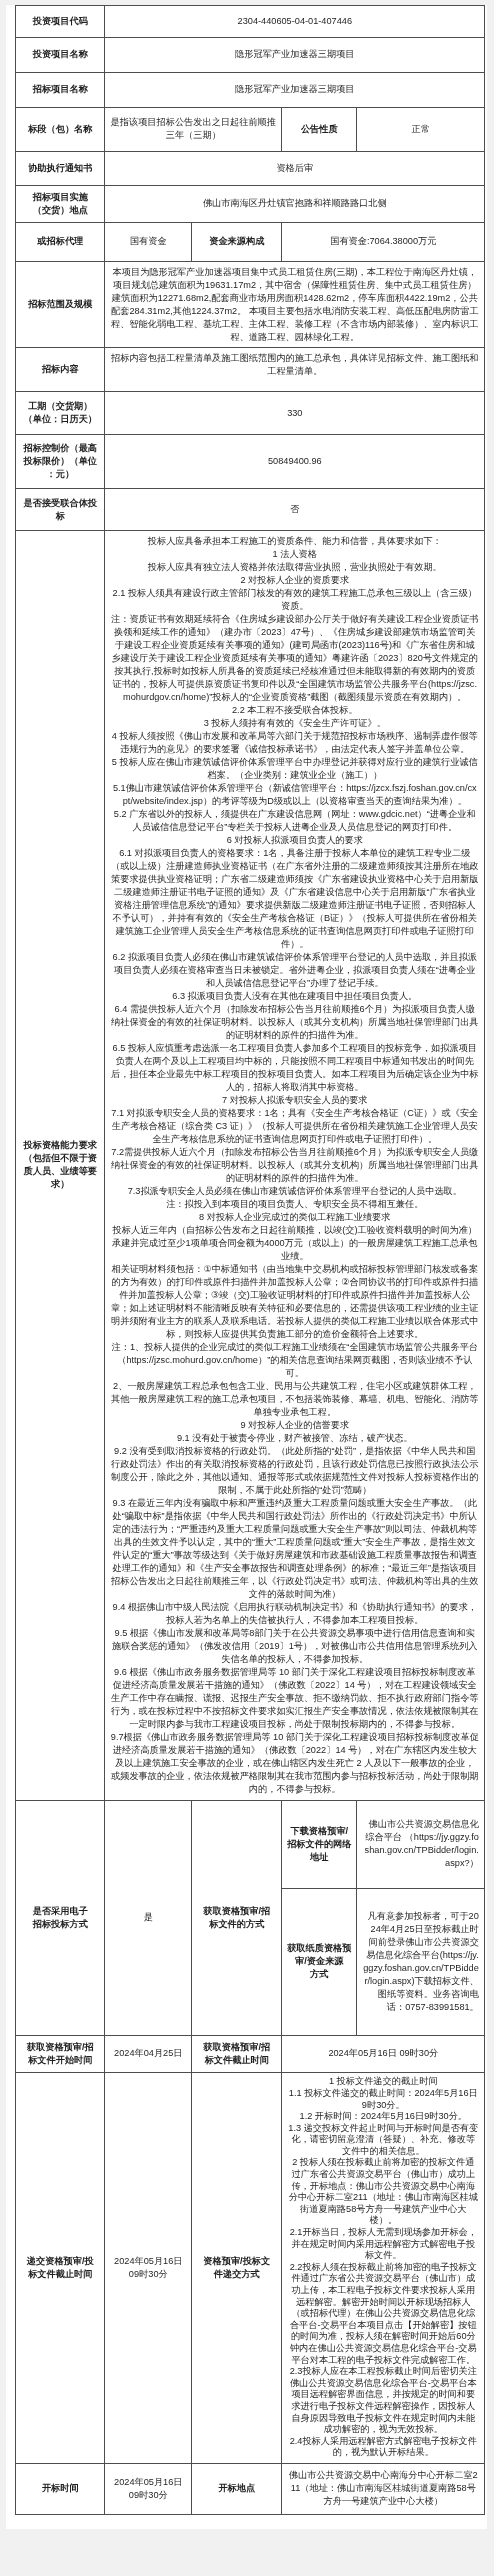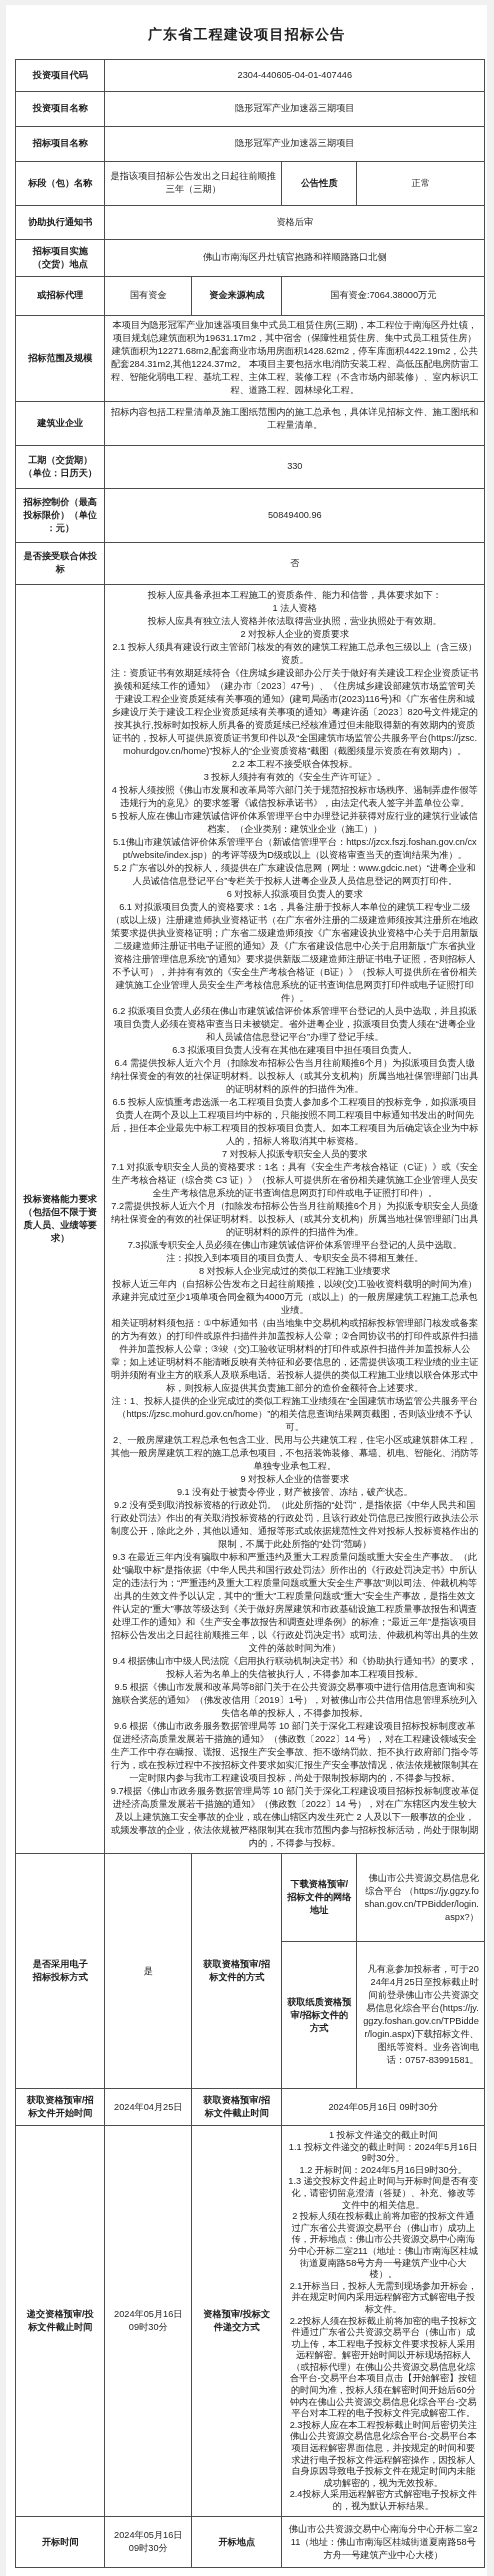--- a/index.html
+++ b/index.html
@@ -65,21 +65,20 @@
   tr.h58{height:35px} tr.h60{height:37px}
   tr.h64{height:39px} tr.h68{height:42px} tr.h70{height:43px}
   tr.h72{height:44px} tr.h84{height:51px}
   tr.h88{height:54px} tr.h144{height:88px}
   tr.h240{height:147px}
 </style>
 </head>
 <body>
 
 <div class="card">
-  <h1 class="page-title">广东省工程建设项目招标公告</h1>
 
   <table class="announcement">
     <colgroup>
       <col style="width:89px">
         <col style="width:87px">
         <col style="width:90px">
         <col style="width:75px">
         <col style="width:128px">
     </colgroup>
     <tbody>
@@ -123,21 +122,21 @@
         <td class="lbl">资金来源构成</td>
         <td class="c" colspan="2">国有资金:7064.38000万元</td>
       </tr>
 
       <tr>
         <td class="lbl">招标范围及规模</td>
         <td class="long" colspan="4">本项目为隐形冠军产业加速器项目集中式员工租赁住房(三期)，本工程位于南海区丹灶镇，项目规划总建筑面积为19631.17m2，其中宿舍（保障性租赁住房、集中式员工租赁住房）建筑面积为12271.68m2,配套商业市场用房面积1428.62m2，停车库面积4422.19m2，公共配套284.31m2,其他1224.37m2。 本项目主要包括水电消防安装工程、高低压配电房防雷工程、智能化弱电工程、基坑工程、主体工程、装修工程（不含市场内部装修）、室内标识工程、道路工程、园林绿化工程。</td>
       </tr>
 
       <tr class="h72">
-        <td class="lbl">建筑业企业</td>
+        <td class="lbl">招标内容</td>
         <td class="long" colspan="4">招标内容包括工程量清单及施工图纸范围内的施工总承包，具体详见招标文件、施工图纸和工程量清单。</td>
       </tr>
 
       <tr class="h70">
         <td class="lbl">工期（交货期）
 （单位：日历天）</td>
         <td class="c" colspan="4">330</td>
       </tr>
 
       <tr class="h88">
@@ -202,21 +201,21 @@
         <td class="c" rowspan="2">是</td>
         <td class="lbl" rowspan="2">获取资格预审/招
 标文件的方式</td>
         <td class="lbl">下载资格预审/
 招标文件的网络
 地址</td>
         <td class="longc">佛山市公共资源交易信息化综合平台 （https://jy.ggzy.foshan.gov.cn/TPBidder/login.aspx?）</td>
       </tr>
       <tr class="h240">
         <td class="lbl">获取纸质资格预
-审/招标文件的
+审/资金来源
 方式</td>
         <td class="longc">凡有意参加投标者，可于2024年4月25日至投标截止时间前登录佛山市公共资源交易信息化综合平台(https://jy.ggzy.foshan.gov.cn/TPBidder/login.aspx)下载招标文件、图纸等资料。业务咨询电话：0757-83991581。</td>
       </tr>
 
       <tr class="h60">
         <td class="lbl">获取资格预审/招
 标文件开始时间</td>
         <td class="c">2024年04月25日</td>
         <td class="lbl">获取资格预审/招
 标文件截止时间</td>

